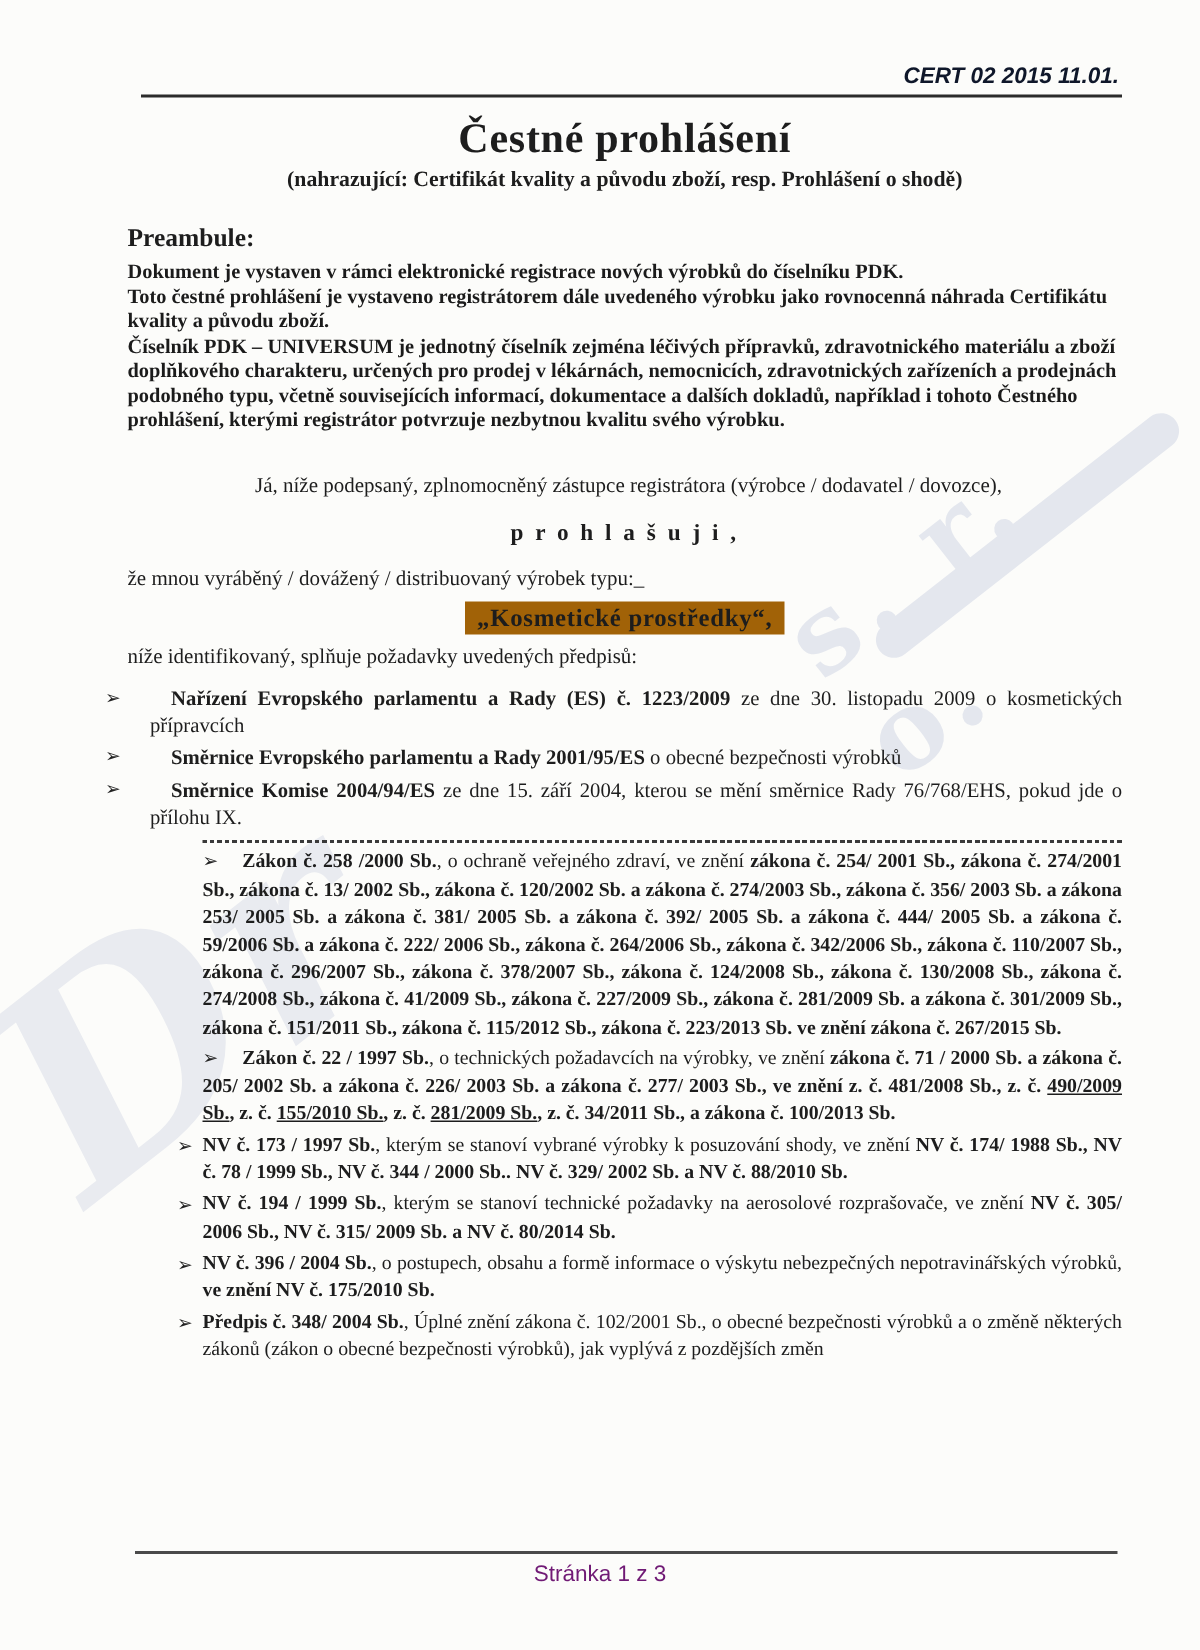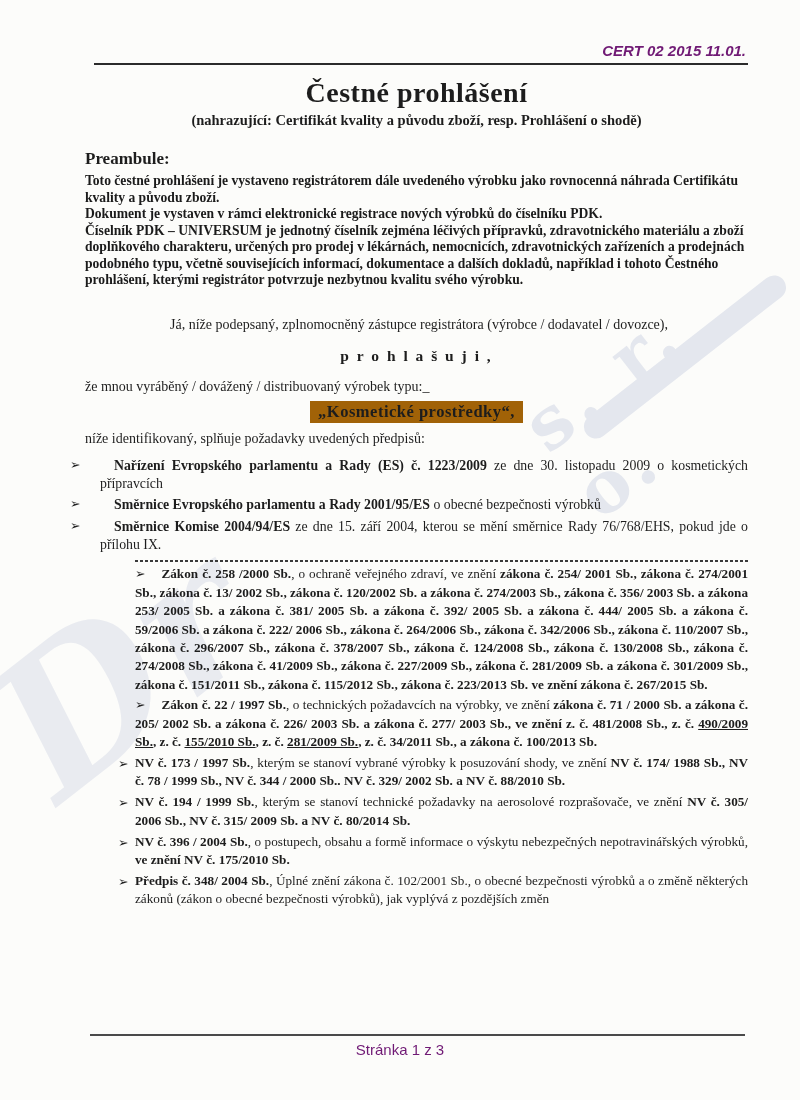--- a/index.html
+++ b/index.html
@@ -26,21 +26,21 @@
   }
   .wm-stroke {
     position:absolute; left:560px; top:345px;
     width:250px; height:24px; border-radius:12px;
     background:#e4e7ee; transform:rotate(-38deg);
   }
   .page { position:relative; z-index:1; padding:42px 52px 0 85px; }
   .doc-code {
     text-align:right; padding-right:2px;
     font-family:"Liberation Sans", sans-serif;
-    font-style:italic; font-weight:bold; font-size:15px; color:#701a75;
+    font-style:italic; font-weight:bold; font-size:15px; color:#0f172a;
   }
   .top-rule { margin:4px 0 0 9px; border:0; border-top:2px solid #2b2b2b; }
   .title { text-align:center; font-size:28px; font-weight:bold; margin-top:12px; letter-spacing:.5px; }
   .subtitle { text-align:center; font-size:14.5px; font-weight:bold; margin-top:3px; }
   .preamble-h { font-size:17px; font-weight:bold; margin-top:20px; }
   .preamble-list { list-style:none; margin:4px 0 0 0; padding:0; font-weight:bold; font-size:13.6px; line-height:1.22; color:#1b1b1b; }
   .preamble-list li { margin:0; }
   .intro { margin:28px 0 0 85px; font-size:14px; }
   .verb { text-align:center; font-weight:bold; font-size:15.5px; margin-top:14px; letter-spacing:2px; }
   .product-line { margin-top:14px; font-size:14px; }
@@ -83,22 +83,22 @@
 
 <div class="page">
   <div class="doc-code">CERT 02 2015 11.01.</div>
   <hr class="top-rule">
 
   <div class="title">Čestné prohlášení</div>
   <div class="subtitle">(nahrazující: Certifikát kvality a původu zboží, resp. Prohlášení o shodě)</div>
 
   <div class="preamble-h">Preambule:</div>
   <ul class="preamble-list">
+      <li><span class="">Dokument je vystaven v rámci elektronické registrace nových výrobků do číselníku PDK.</span></li>
       <li><span class="">Toto čestné prohlášení je vystaveno registrátorem dále uvedeného výrobku jako rovnocenná náhrada Certifikátu kvality a původu zboží.</span></li>
-      <li><span class="">Dokument je vystaven v rámci elektronické registrace nových výrobků do číselníku PDK.</span></li>
       <li><span class="">Číselník PDK – UNIVERSUM je jednotný číselník zejména léčivých přípravků, zdravotnického materiálu a zboží doplňkového charakteru, určených pro prodej v lékárnách, nemocnicích, zdravotnických zařízeních a prodejnách podobného typu, včetně souvisejících informací, dokumentace a dalších dokladů, například i tohoto Čestného prohlášení, kterými registrátor potvrzuje nezbytnou kvalitu svého výrobku.</span></li>
     </ul>
 
   <div class="intro">Já, níže podepsaný, zplnomocněný zástupce registrátora (výrobce / dodavatel / dovozce),</div>
   <div class="verb">p r o h l a š u j i ,</div>
   <div class="product-line">že mnou vyráběný / dovážený  / distribuovaný výrobek typu:_</div>
   <div class="product-type-wrap">
     <span class="product-type">„Kosmetické prostředky“,</span>
   </div>
   <div class="compliance">níže identifikovaný, splňuje požadavky uvedených předpisů:</div>

